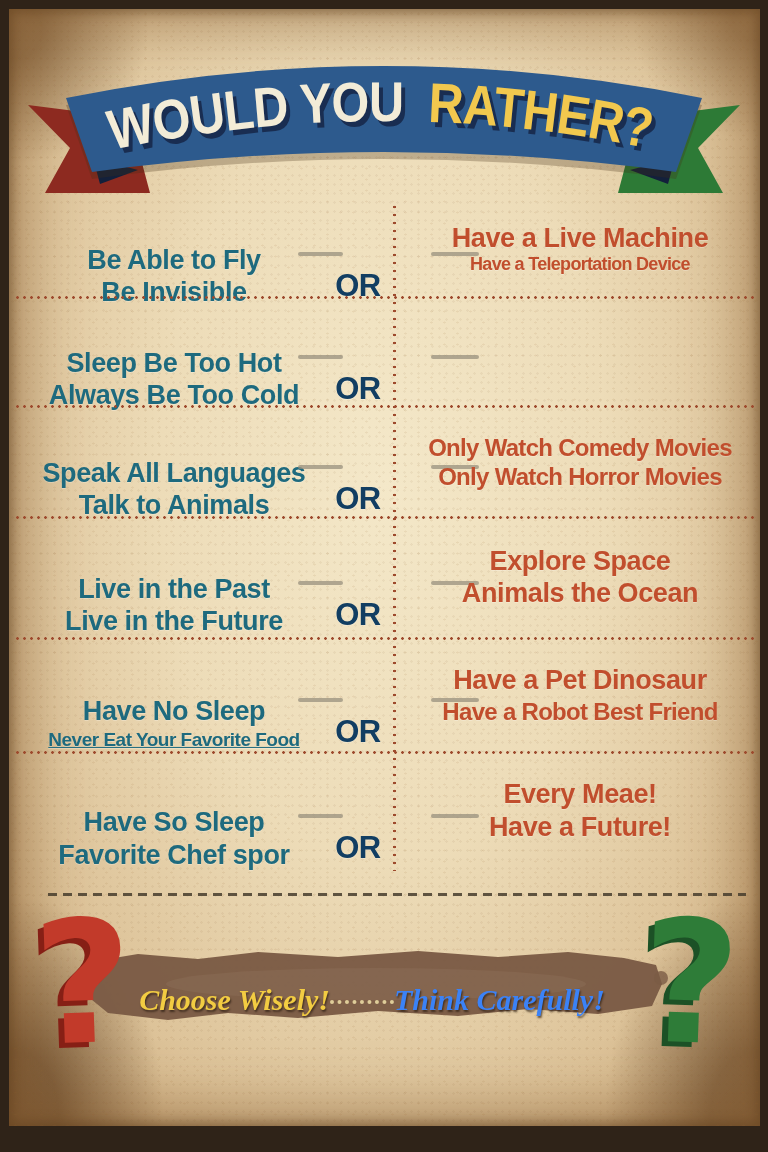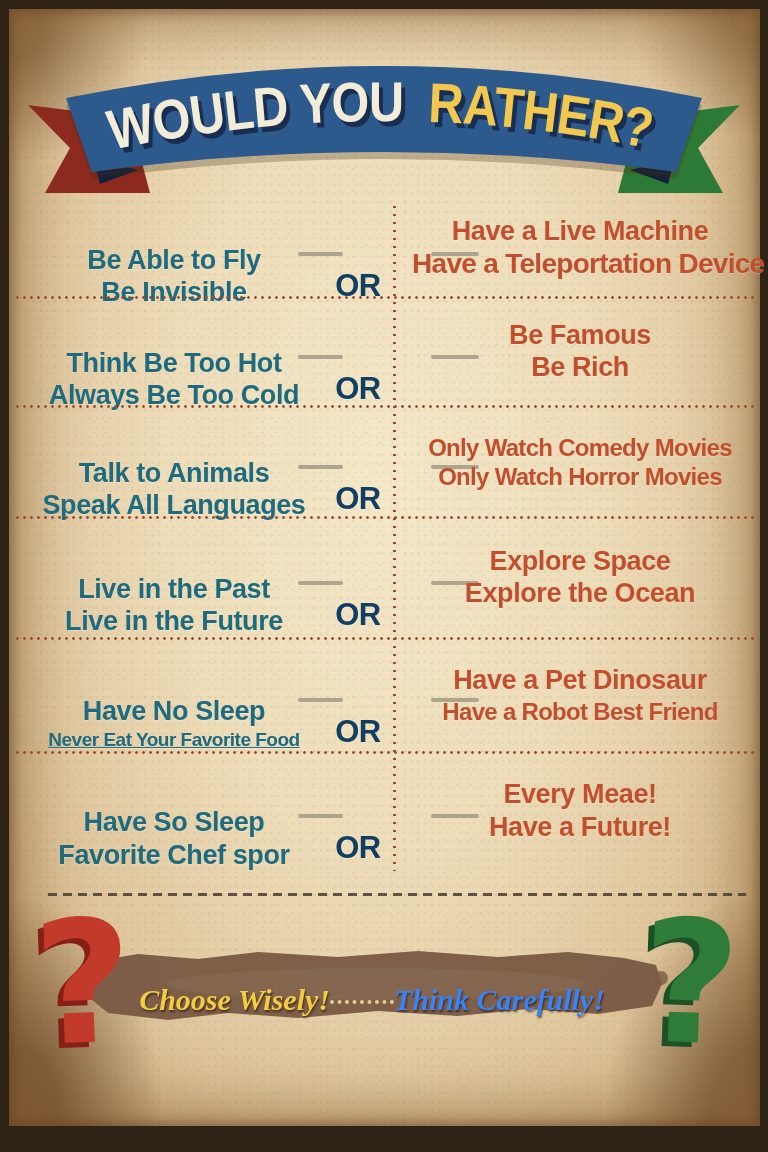--- a/index.html
+++ b/index.html
@@ -31,21 +31,21 @@
   .vsep{position:absolute;left:393px;top:203px;width:3px;height:668px;
     background-image:radial-gradient(circle,#9e4a2d 1.15px, rgba(0,0,0,0) 1.55px);
     background-size:3px 8px;background-repeat:repeat-y;}
   .cl,.cr{position:absolute;top:50%;transform:translateY(-50%);text-align:center;
     font-weight:bold;letter-spacing:-0.4px;line-height:1.22;
     text-shadow:0 1px 0 rgba(255,255,255,.25);}
   .cl{left:28px;width:292px;color:#1e6a7e;font-size:27px;margin-top:28px;}
   .cr{left:412px;width:336px;color:#c14e2d;font-size:27px;}
   .ln{display:block;white-space:nowrap;}
   .med{font-size:24px;letter-spacing:-0.7px;}
-  .sm{font-size:28px;letter-spacing:-0.7px;}
+  .sm{font-size:18px;letter-spacing:-0.7px;}
   .xs{font-size:19px;letter-spacing:-0.5px;text-decoration:underline;}
   .or{position:absolute;left:327px;width:62px;top:50%;transform:translateY(-50%);
     text-align:center;font-weight:bold;font-size:31px;color:#123e62;letter-spacing:-0.5px;
     text-shadow:0 1px 0 rgba(255,255,255,.25);margin-top:37px;}
   .dash{position:absolute;height:4px;background:#98907e;border-radius:2px;opacity:.75;top:calc(50% + 3px);}
   .dl{left:298px;width:45px;}
   .dr{left:431px;width:48px;}
   .dashline{position:absolute;top:893px;left:48px;width:698px;height:3px;opacity:.85;
     background:repeating-linear-gradient(90deg,#463c2c 0 9px, rgba(0,0,0,0) 9px 15px);}
   .footer-band{position:absolute;left:76px;top:940px;width:594px;height:96px;}
@@ -104,37 +104,33 @@
       <div class="dash dr"></div>
       <div class="cr">
         <span class="ln">Have a Live Machine</span>
         <span class="ln sm">Have a Teleportation Device</span>
       </div>
       <div class="hsep"></div>
     </div>
 
     <div class="row r2">
       <div class="cl">
-        <span class="ln">Think Be Too Hot</span>
+        <span class="ln">Sleep Be Too Hot</span>
         <span class="ln">Always Be Too Cold</span>
       </div>
       <div class="dash dl"></div>
       <div class="or">OR</div>
       <div class="dash dr"></div>
-      <div class="cr">
-        <span class="ln">Be Famous</span>
-        <span class="ln">Be Rich</span>
-      </div>
       <div class="hsep"></div>
     </div>
 
     <div class="row r3">
       <div class="cl">
+        <span class="ln">Speak All Languages</span>
         <span class="ln">Talk to Animals</span>
-        <span class="ln">Speak All Languages</span>
       </div>
       <div class="dash dl"></div>
       <div class="or">OR</div>
       <div class="dash dr"></div>
       <div class="cr">
         <span class="ln med">Only Watch Comedy Movies</span>
         <span class="ln med">Only Watch Horror Movies</span>
       </div>
       <div class="hsep"></div>
     </div>
@@ -142,21 +138,21 @@
     <div class="row r4">
       <div class="cl">
         <span class="ln">Live in the Past</span>
         <span class="ln">Live in the Future</span>
       </div>
       <div class="dash dl"></div>
       <div class="or">OR</div>
       <div class="dash dr"></div>
       <div class="cr">
         <span class="ln">Explore Space</span>
-        <span class="ln">Explore the Ocean</span>
+        <span class="ln">Animals the Ocean</span>
       </div>
       <div class="hsep"></div>
     </div>
 
     <div class="row r5">
       <div class="cl">
         <span class="ln">Have No Sleep</span>
         <span class="ln xs">Never Eat Your Favorite Food</span>
       </div>
       <div class="dash dl"></div>

